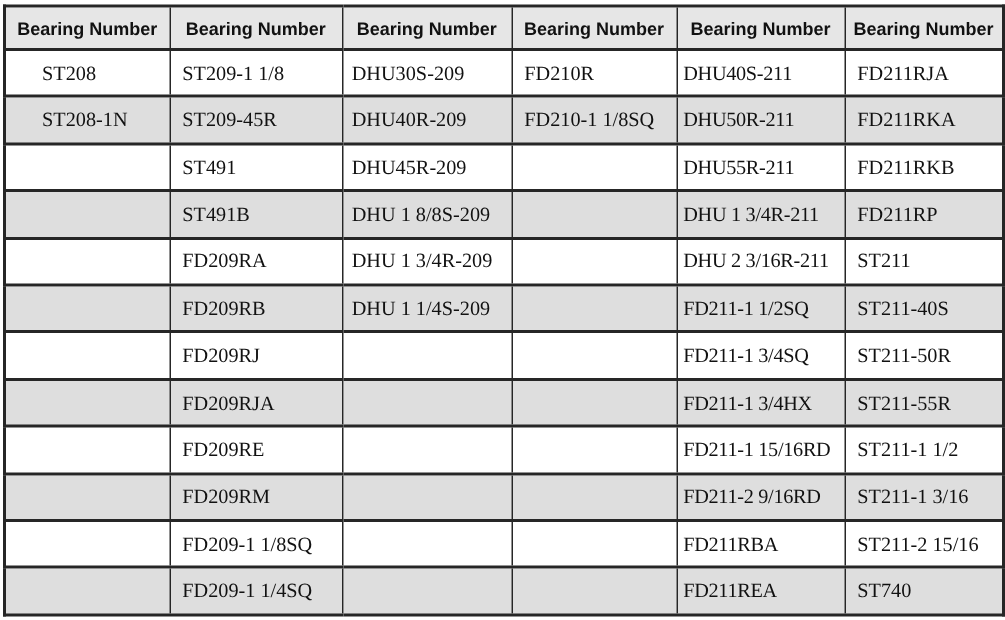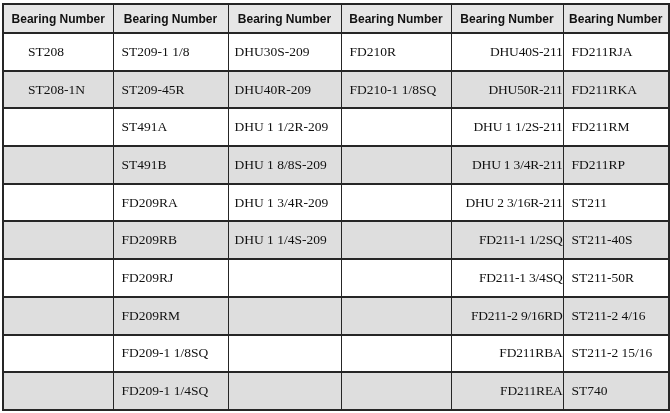--- a/index.html
+++ b/index.html
@@ -44,21 +44,21 @@
   }
   td {
     font-family: "Liberation Serif", serif;
     font-size: 13.5px;
     text-align: left;
     padding-left: 8px;
     height: 27px;
   }
   td:nth-child(1) { padding-left: 24px; margin-left: 25px; }
   td:nth-child(3) { padding-left: 6px; }
-  td:nth-child(5) { padding-left: 4px; letter-spacing: -0.2px; text-align: right; }
+  td:nth-child(5) { padding-left: 4px; letter-spacing: -0.2px; }
   tbody tr:nth-child(even) td { background: var(--row-alt, #dedede); }
   tbody tr:nth-child(odd) td { background: #ffffff; }
 </style>
 </head>
 <body>
 
 <div class="table-wrap">
   <table class="bearing-table">
     <colgroup id="cols">
         <col style="width: 110px;">
@@ -90,25 +90,25 @@
         <tr>
           <td>ST208-1N</td>
           <td>ST209-45R</td>
           <td>DHU40R-209</td>
           <td>FD210-1 1/8SQ</td>
           <td>DHU50R-211</td>
           <td>FD211RKA</td>
         </tr>
         <tr>
           <td></td>
-          <td>ST491A</td>
-          <td>DHU 1 1/2R-209</td>
+          <td>ST491</td>
+          <td>DHU45R-209</td>
           <td></td>
-          <td>DHU 1 1/2S-211</td>
-          <td>FD211RM</td>
+          <td>DHU55R-211</td>
+          <td>FD211RKB</td>
         </tr>
         <tr>
           <td></td>
           <td>ST491B</td>
           <td>DHU 1 8/8S-209</td>
           <td></td>
           <td>DHU 1 3/4R-211</td>
           <td>FD211RP</td>
         </tr>
         <tr>
@@ -130,25 +130,41 @@
         <tr>
           <td></td>
           <td>FD209RJ</td>
           <td></td>
           <td></td>
           <td>FD211-1 3/4SQ</td>
           <td>ST211-50R</td>
         </tr>
         <tr>
           <td></td>
+          <td>FD209RJA</td>
+          <td></td>
+          <td></td>
+          <td>FD211-1 3/4HX</td>
+          <td>ST211-55R</td>
+        </tr>
+        <tr>
+          <td></td>
+          <td>FD209RE</td>
+          <td></td>
+          <td></td>
+          <td>FD211-1 15/16RD</td>
+          <td>ST211-1 1/2</td>
+        </tr>
+        <tr>
+          <td></td>
           <td>FD209RM</td>
           <td></td>
           <td></td>
           <td>FD211-2 9/16RD</td>
-          <td>ST211-2 4/16</td>
+          <td>ST211-1 3/16</td>
         </tr>
         <tr>
           <td></td>
           <td>FD209-1 1/8SQ</td>
           <td></td>
           <td></td>
           <td>FD211RBA</td>
           <td>ST211-2 15/16</td>
         </tr>
         <tr>

